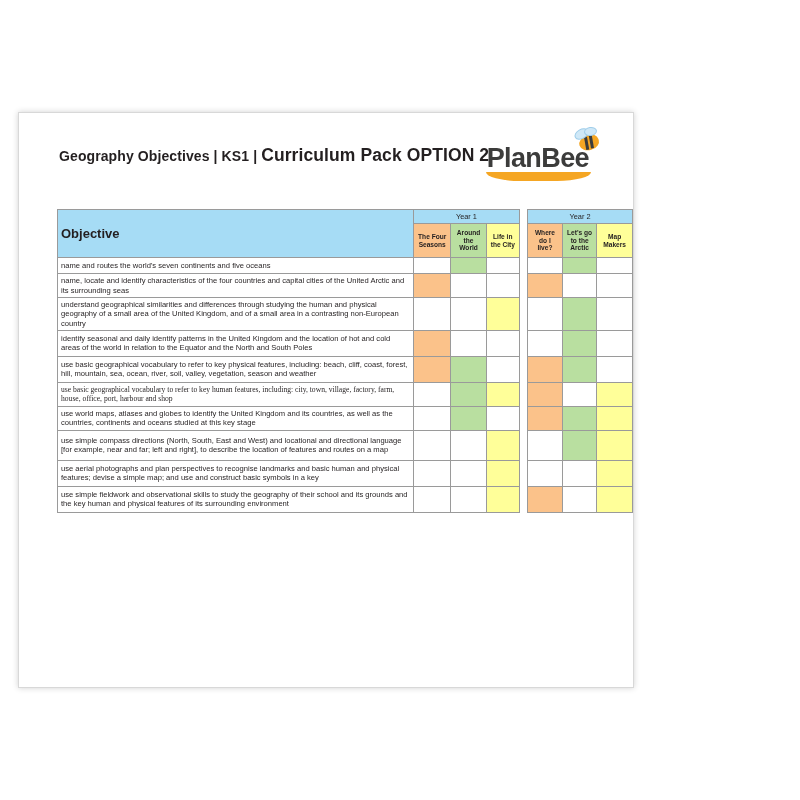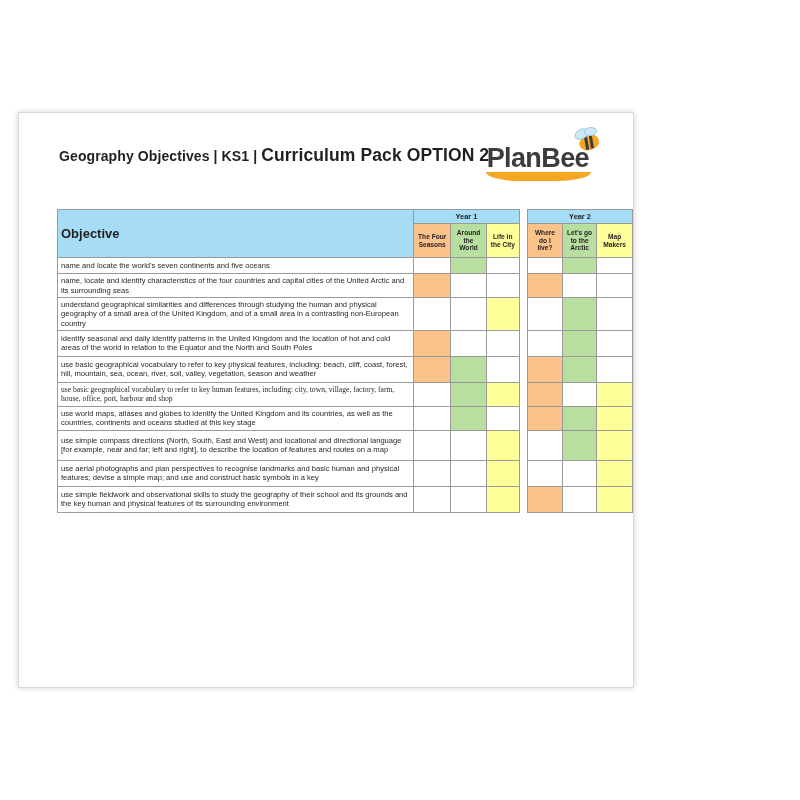--- a/index.html
+++ b/index.html
@@ -125,21 +125,21 @@
   
   col.c-obj   { width: 474px; }
   col.c-unit  { width: 38px; }
   col.c-gap   { width: 9px; }
 
   
   .hdr-yearband {
     background: #a6dcf5;
     text-align: center;
     font-size: 7.4px;
-    font-weight: bold;
+    font-weight: normal;
     height: 13px;
   }
   .hdr-objective {
     background: #a6dcf5;
     font-weight: bold;
     font-size: 13px;
     height: 47px;
   }
   .hdr-unit {
     text-align: center;
@@ -219,21 +219,21 @@
           <td class="hdr-unit u-orange">The Four Seasons</td>
           <td class="hdr-unit u-green">Around the World</td>
           <td class="hdr-unit u-yellow">Life in the City</td>
           <td class="hdr-unit u-orange">Where do I live?</td>
           <td class="hdr-unit u-green">Let's go to the Arctic</td>
           <td class="hdr-unit u-yellow">Map Makers</td>
         </tr>
       </thead>
       <tbody id="tbody">
           <tr style="height: 16px;">
-            <td class="obj">name and locate the world's seven continents and five oceans</td>
+            <td class="obj">name and routes the world's seven continents and five oceans</td>
             <td class="cell"></td>
             <td class="cell g"></td>
             <td class="cell"></td>
             <td class="gapcell"></td>
             <td class="cell"></td>
             <td class="cell g"></td>
             <td class="cell"></td>
           </tr>
           <tr style="height: 24px;">
             <td class="obj">name, locate and identify characteristics of the four countries and capital cities of the United Arctic and its surrounding seas</td>

